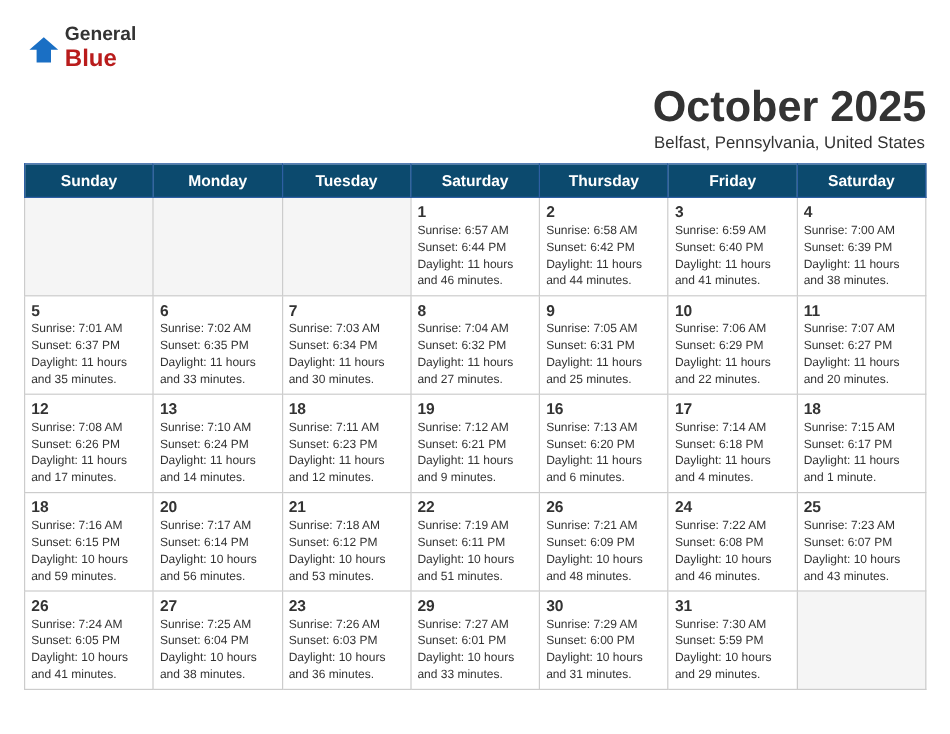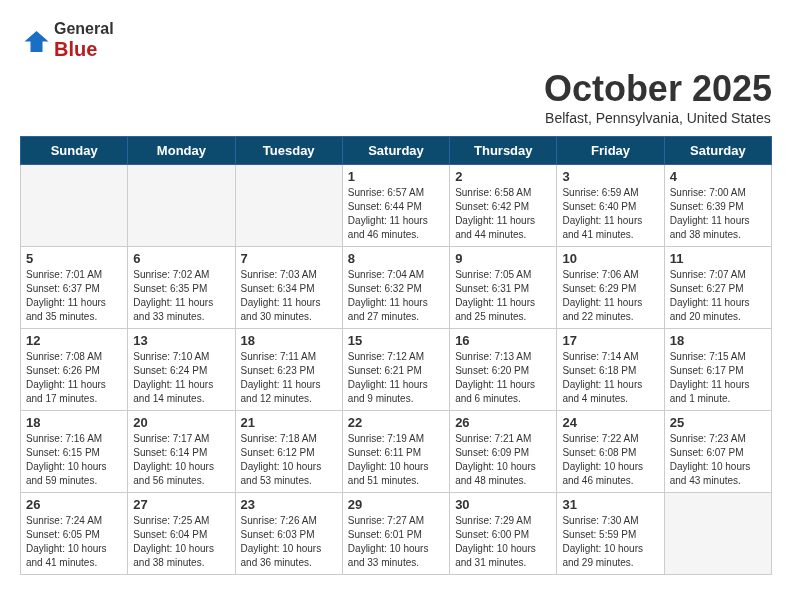--- a/index.html
+++ b/index.html
@@ -168,21 +168,21 @@
         </td>
         <td>
           <div class="day-number">13</div>
           <div class="day-info">Sunrise: 7:10 AM<br>Sunset: 6:24 PM<br>Daylight: 11 hours and 14 minutes.</div>
         </td>
         <td>
           <div class="day-number">18</div>
           <div class="day-info">Sunrise: 7:11 AM<br>Sunset: 6:23 PM<br>Daylight: 11 hours and 12 minutes.</div>
         </td>
         <td>
-          <div class="day-number">15</div>
+          <div class="day-number">19</div>
           <div class="day-info">Sunrise: 7:12 AM<br>Sunset: 6:21 PM<br>Daylight: 11 hours and 9 minutes.</div>
         </td>
         <td>
           <div class="day-number">16</div>
           <div class="day-info">Sunrise: 7:13 AM<br>Sunset: 6:20 PM<br>Daylight: 11 hours and 6 minutes.</div>
         </td>
         <td>
           <div class="day-number">17</div>
           <div class="day-info">Sunrise: 7:14 AM<br>Sunset: 6:18 PM<br>Daylight: 11 hours and 4 minutes.</div>
         </td>

